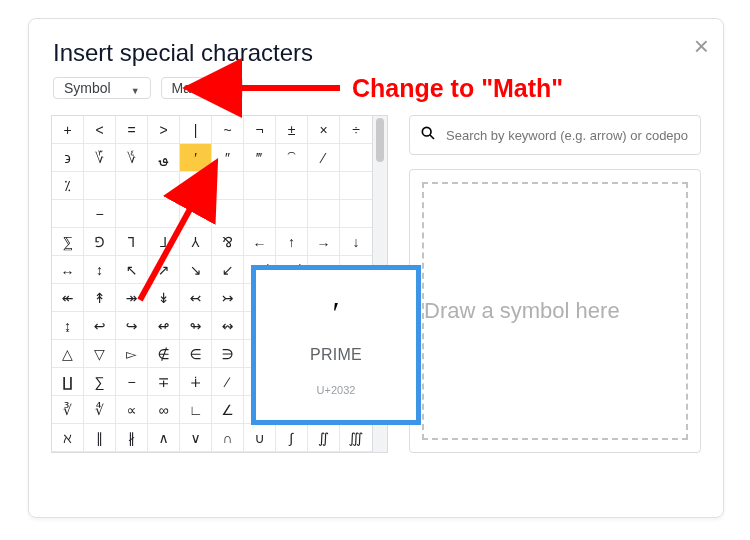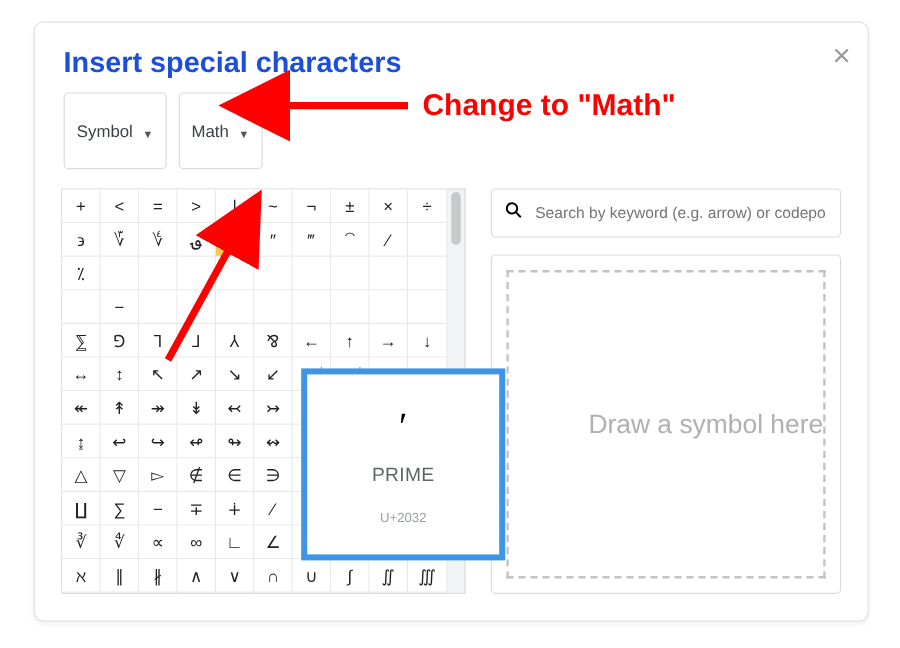--- a/index.html
+++ b/index.html
@@ -1,36 +1,36 @@
 <!DOCTYPE html>
 <html><head>
 <meta charset="utf-8">
 <style>
 html,body{margin:0;padding:0;font-family:Arial,Helvetica,sans-serif;background:#fff}
 body{width:750px;height:540px;overflow:hidden;position:relative}
 .dialog{position:absolute;left:28px;top:18px;width:694px;height:498px;background:#fff;border:1px solid #e0e0e0;border-radius:8px;box-shadow:0 2px 4px rgba(0,0,0,0.05)}
-.title{font-size:24px;color:#1d4ed8;padding:20px 24px 10px;font-weight:700}
+.title{font-size:24px;color:#0f172a;padding:20px 24px 10px;font-weight:400}
 .close{position:absolute;right:14px;top:14px;font-size:26px;color:#999;cursor:pointer;line-height:1}
 .controls{padding:0 24px 10px;display:flex;gap:10px;align-items:center}
-.dropdown{border:1px solid #dadce0;border-radius:4px;padding:23px 10px;font-size:14px;color:#3c4043;background:#fff;cursor:pointer;display:flex;align-items:flex-end;gap:8px}
+.dropdown{border:1px solid #dadce0;border-radius:4px;padding:2px 10px;font-size:14px;color:#3c4043;background:#fff;cursor:pointer;display:flex;align-items:flex-end;gap:20px}
 .caret{font-size:9px;color:#555}
 .body{display:flex;padding:6px 22px 18px 22px;gap:18px}
 .left{flex:0 0 340px;display:flex;position:relative}
 .char-grid{border:1px solid #dadce0;display:grid;grid-template-columns:repeat(10,32px);grid-auto-rows:28px;background:#fff;flex:0 0 auto}
 .char-grid .cell{border-right:1px solid #e8e8e8;border-bottom:1px solid #e8e8e8;display:flex;align-items:center;justify-content:center;font-size:14px;color:#202124;cursor:pointer;background:#fff}
 .char-grid .cell:nth-child(10n){border-right:none}
 .cell.hl{background:#fbca41}
 .scroll{width:14px;background:#f1f3f4;border:1px solid #dadce0;border-left:none;position:relative}
 .thumb{position:absolute;top:2px;left:3px;width:8px;height:44px;background:#c9c9c9;border-radius:4px}
 .right{flex:1;display:flex;flex-direction:column;gap:14px}
 .search{border:1px solid #dadce0;border-radius:4px;padding:9px 10px;display:flex;align-items:center;gap:8px}
 .search svg{width:16px;height:16px;flex:0 0 auto}
 .search input{border:none;outline:none;width:100%;font-size:13px;color:#3c4043;background:transparent}
 .drawbox{flex:1;border:1px solid #dadce0;border-radius:4px;padding:12px}
-.drawarea{width:100%;height:100%;border:2px dashed #c3c3c3;display:flex;align-items:center;justify-content:flex-end;color:#b0b0b0;font-size:22px;box-sizing:border-box}
+.drawarea{width:100%;height:100%;border:2px dashed #c3c3c3;display:flex;align-items:center;justify-content:flex-start;color:#b0b0b0;font-size:22px;box-sizing:border-box}
 
 .tip{position:absolute;left:200px;top:150px;width:160px;height:150px;background:#fff;border:5px solid #3c95e6;display:flex;flex-direction:column;align-items:center;justify-content:center;z-index:5}
 .tip .big{font-size:32px;color:#000;font-family:serif}
 .tip .name{font-size:16px;color:#5f6368;margin-top:14px;letter-spacing:0.3px}
 .tip .code{font-size:11px;color:#9aa0a6;margin-top:20px}
 
 .anno{position:absolute;z-index:20;pointer-events:none}
 .anno-label{left:352px;top:74px;color:#ff0000;font-size:25px;font-weight:bold}
 </style>
 </head>

